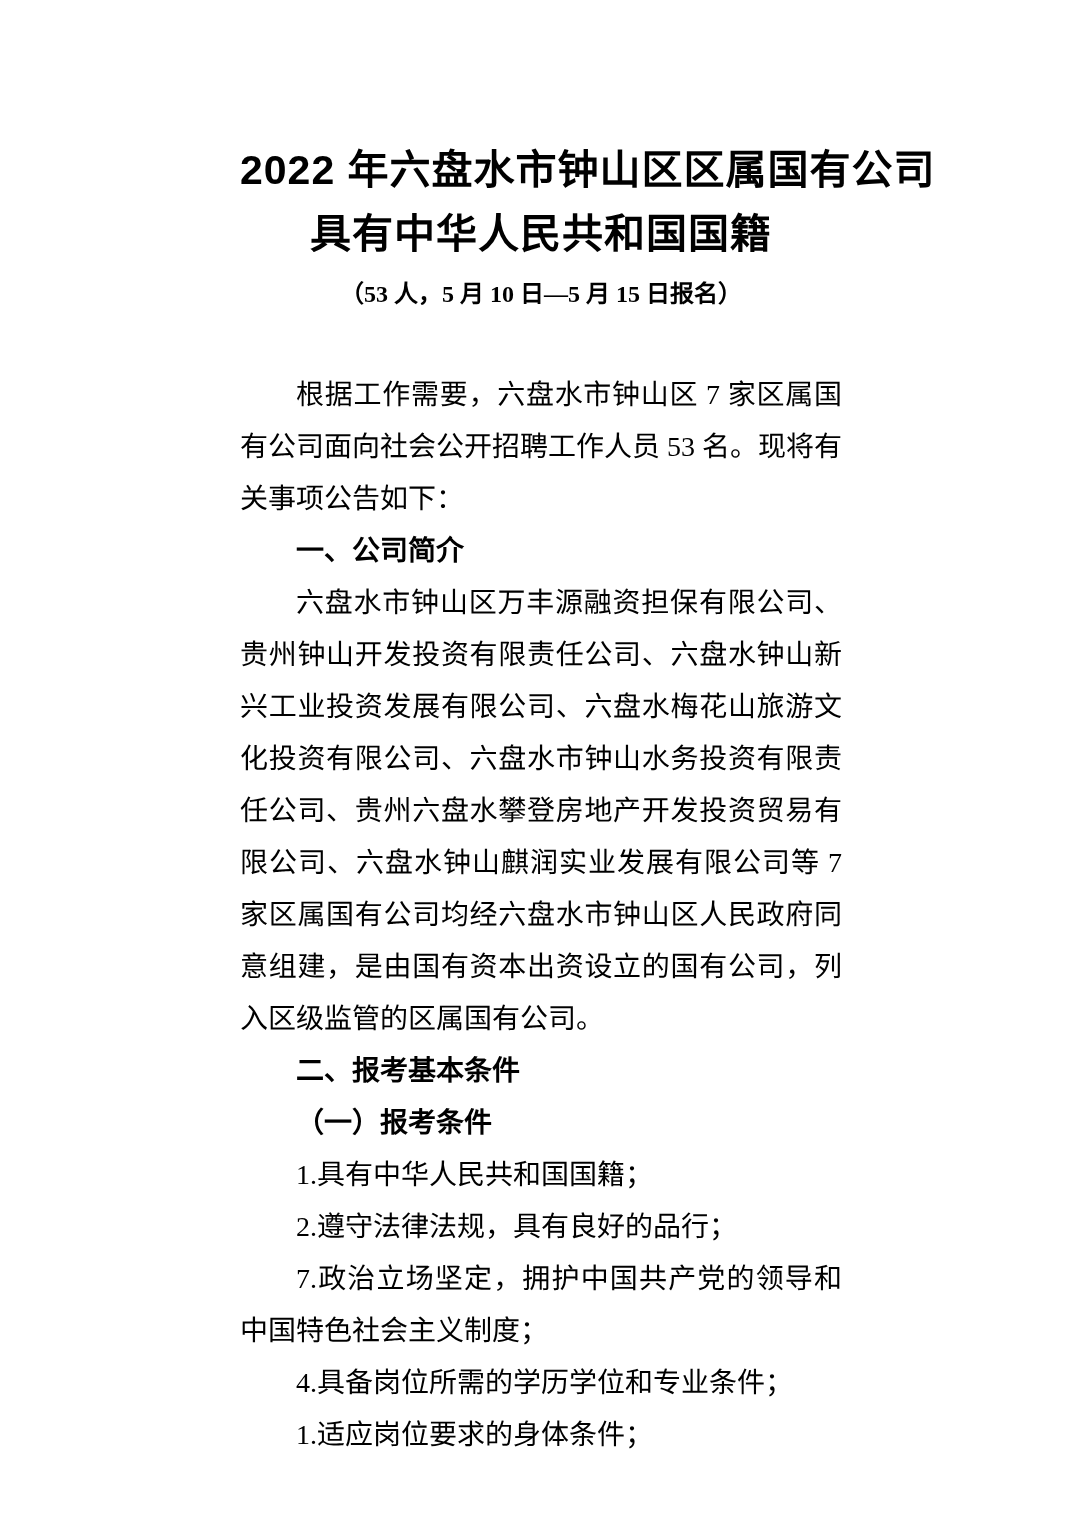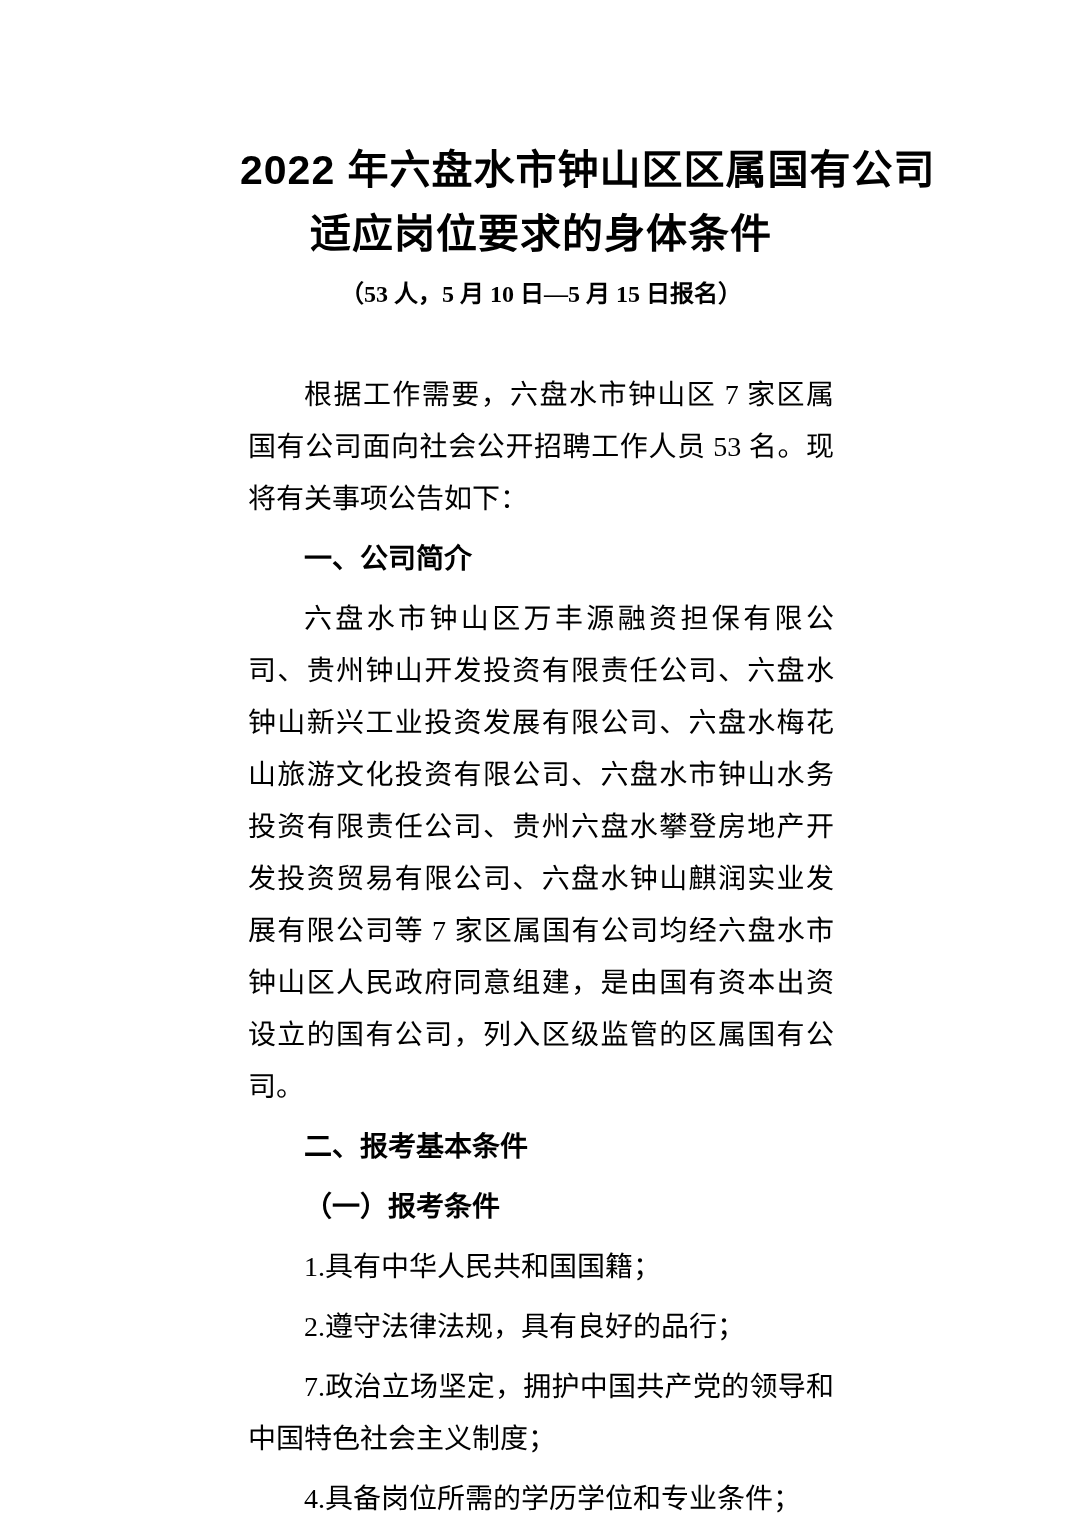--- a/index.html
+++ b/index.html
@@ -40,21 +40,21 @@
   .body-text {
     margin-top: 47px;
     font-family: "Liberation Serif", "DejaVu Serif", serif;
     font-size: 28px;
     line-height: 52px;
     text-align: justify;
   }
   .body-text p,
   .body-text h2,
   .body-text h3 {
-    margin: 8px;
+    margin: 0;
     text-indent: 2em;
   }
   .section-heading {
     font-family: "Liberation Sans", "DejaVu Sans", sans-serif;
     font-size: 28px;
     font-weight: 700;
     line-height: 52px;
   }
   .sub-heading {
     font-family: "Liberation Serif", "DejaVu Serif", serif;
@@ -64,21 +64,21 @@
   }
 </style>
 </head>
 <body>
 
 <div class="page">
 
   <header class="title-block">
     <h1 style="margin:0; font-size:inherit;">
       <div class="title-line">2022 年六盘水市钟山区区属国有公司</div>
-      <div class="title-line">适应岗位要求的身体条件</div>
+      <div class="title-line">具有中华人民共和国国籍</div>
     </h1>
     <p class="subtitle">（53 人，5 月 10 日—5 月 15 日报名）</p>
   </header>
 
   <main class="body-text">
 
     <p class="para">根据工作需要，六盘水市钟山区 7 家区属国有公司面向社会公开招聘工作人员 53 名。现将有关事项公告如下：</p>
 
     <h2 class="section-heading">一、公司简介</h2>
 

